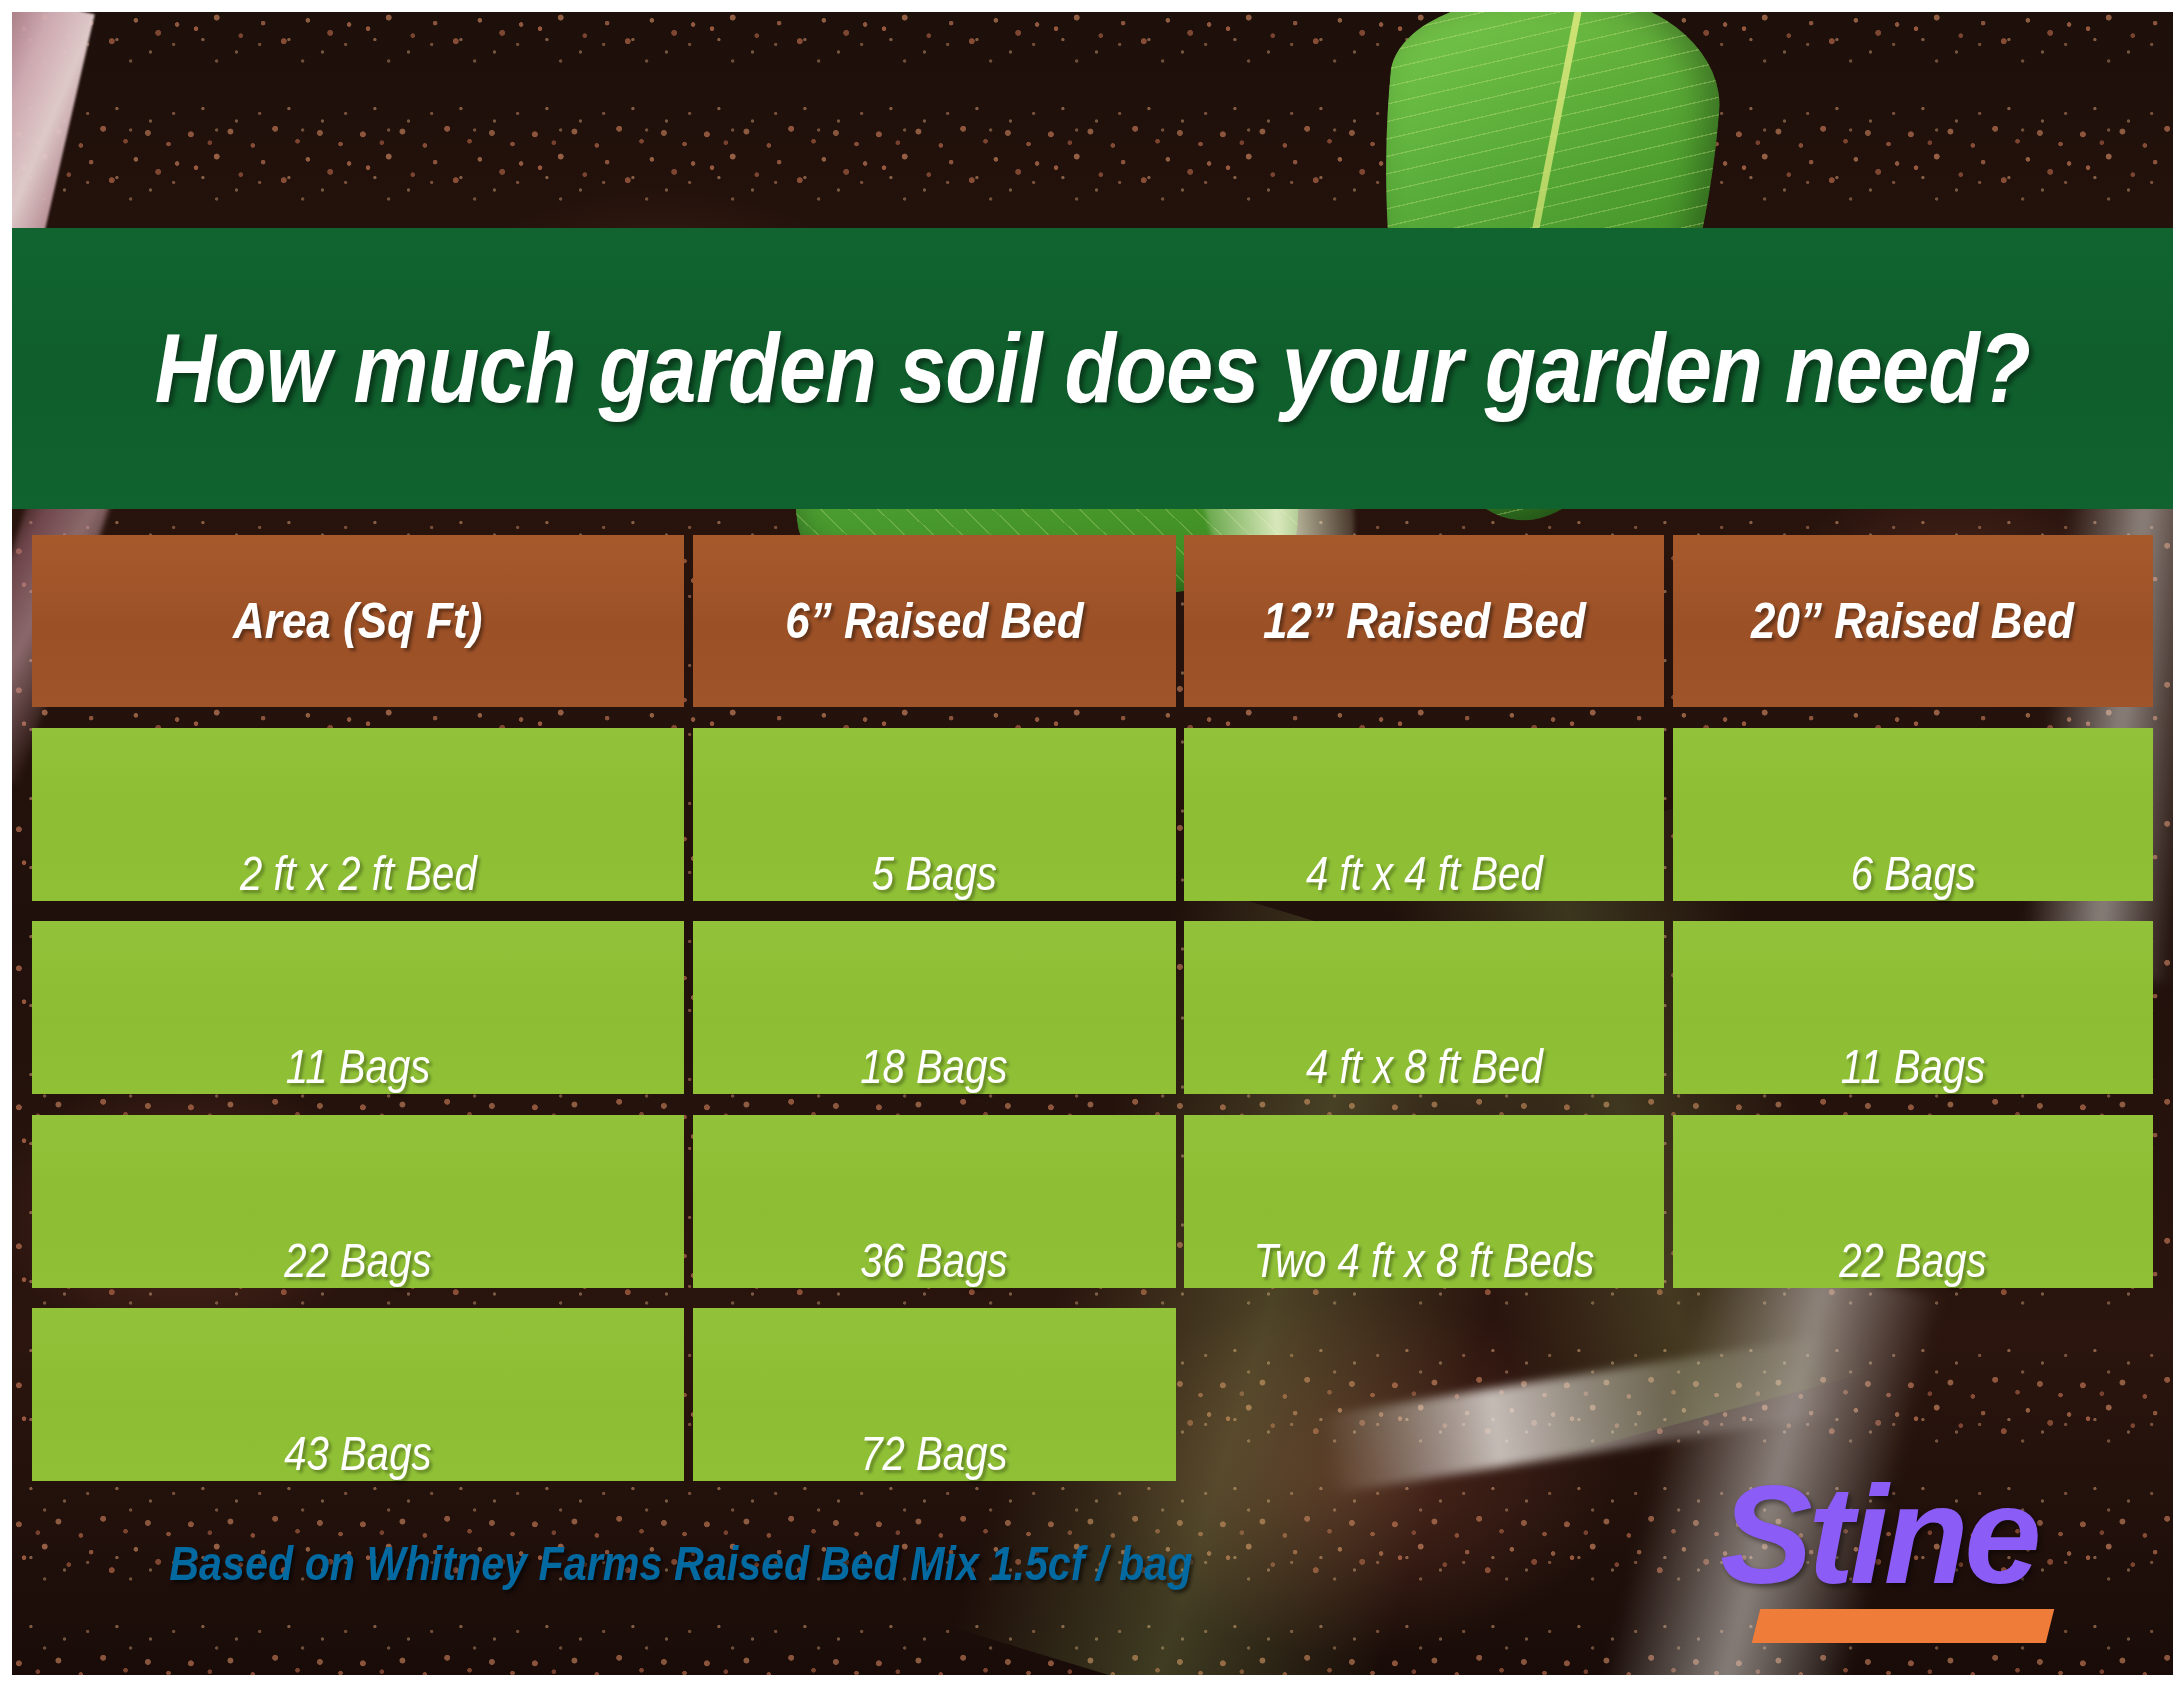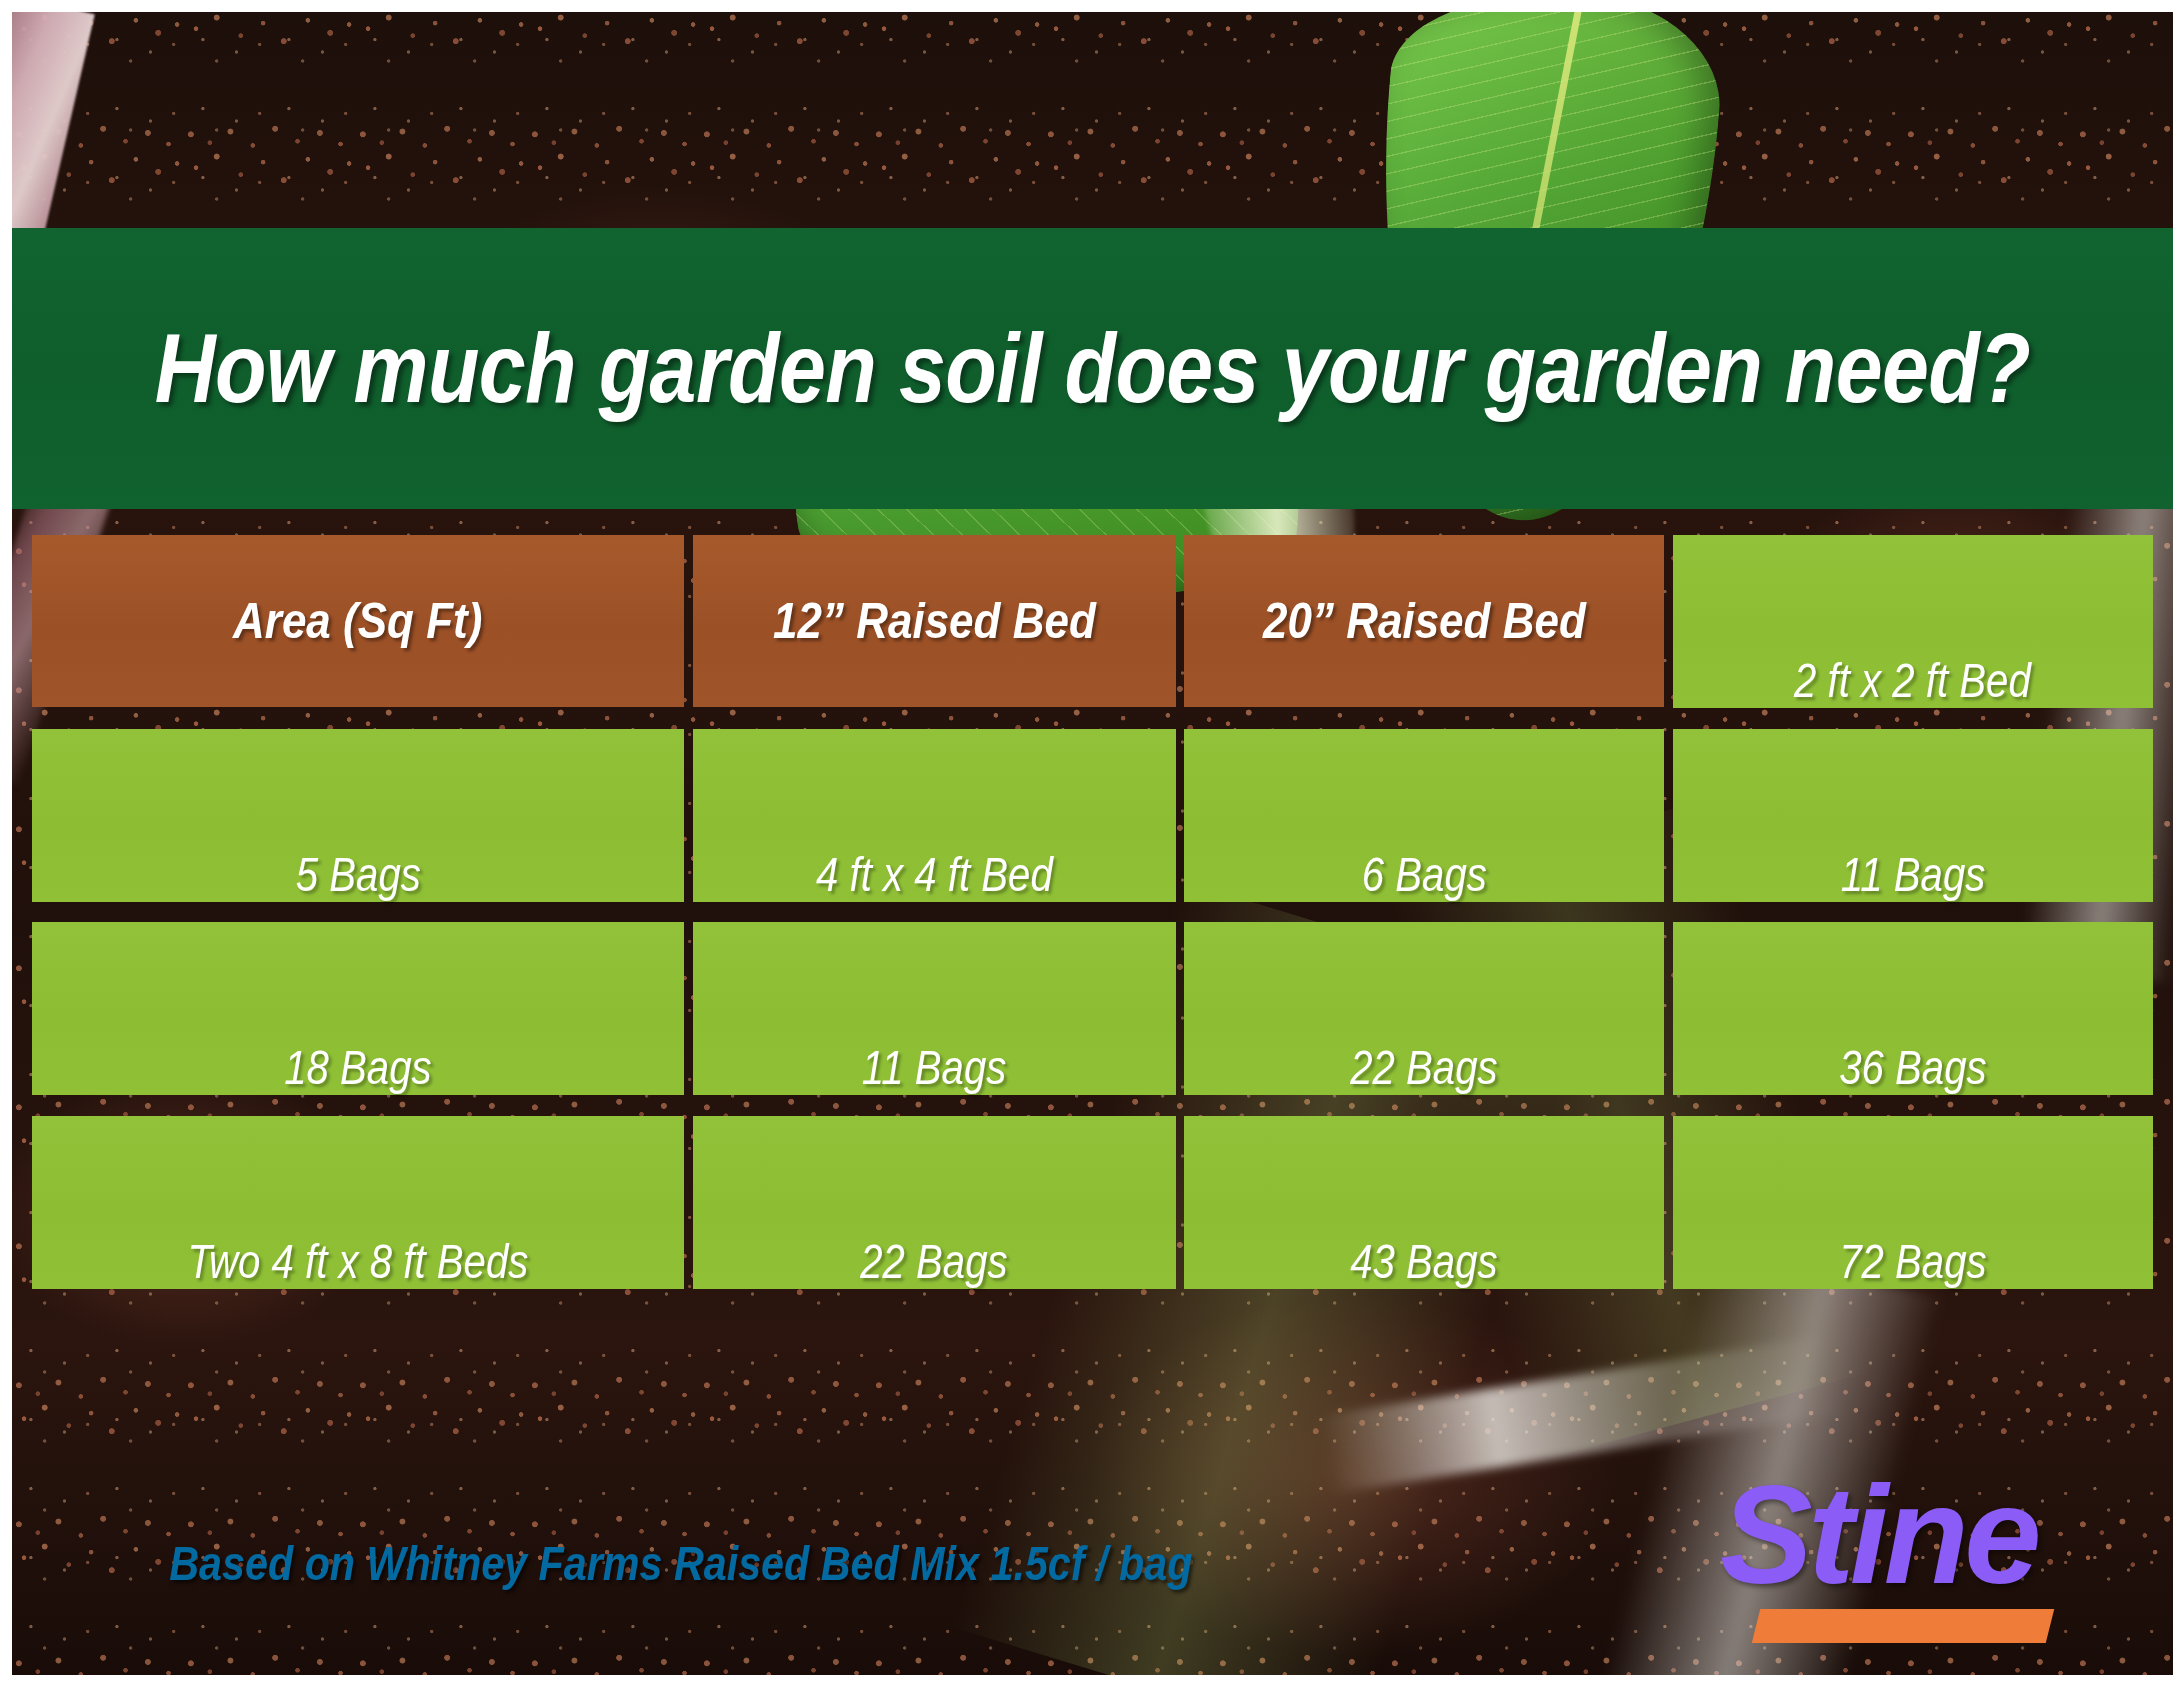--- a/index.html
+++ b/index.html
@@ -328,20 +328,23 @@
   <div class="title-band">
     <div class="title-text">How much garden soil does your garden need?</div>
   </div>
 
   <div class="table">
 
     <div class="cell head-cell">
       <span>Area (Sq Ft)</span>
     </div>
     <div class="cell head-cell">
+      <span>6” Raised Bed</span>
+    </div>
+    <div class="cell head-cell">
       <span>12” Raised Bed</span>
     </div>
     <div class="cell head-cell">
       <span>20” Raised Bed</span>
     </div>
 
     <div class="cell body-cell">
       <span>2 ft x 2 ft Bed</span>
     </div>
     <div class="cell body-cell">
@@ -354,20 +357,23 @@
     <div class="cell body-cell">
       <span>6 Bags</span>
     </div>
     <div class="cell body-cell">
       <span>11 Bags</span>
     </div>
     <div class="cell body-cell">
       <span>18 Bags</span>
     </div>
 
+    <div class="cell body-cell">
+      <span>4 ft x 8 ft Bed</span>
+    </div>
     <div class="cell body-cell">
       <span>11 Bags</span>
     </div>
     <div class="cell body-cell">
       <span>22 Bags</span>
     </div>
     <div class="cell body-cell">
       <span>36 Bags</span>
     </div>
 

